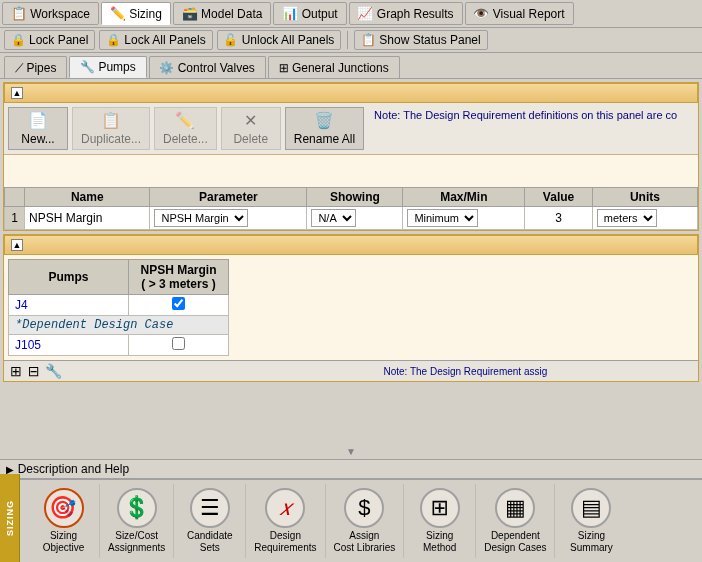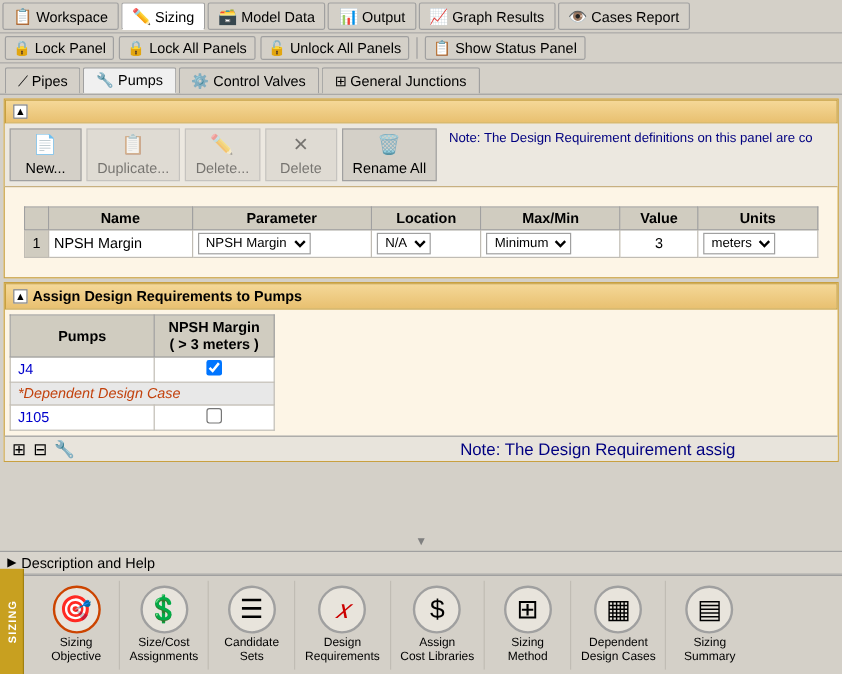--- a/index.html
+++ b/index.html
@@ -186,39 +186,40 @@
       border: 1px solid #c0bcb4;
       padding: 2px 6px;
       background: #fff;
     }
     .assign-table td.pump-name {
       width: 120px;
       color: #0000cc;
     }
     .assign-table td.dep-case {
       font-style: italic;
-      color: #c2410c;
+      color: #0c4a6e;
       background: #e8e8e8;
+      font-family: Liberation Mono, monospace;
     }
     .assign-table td.checkbox-cell {
       text-align: center;
       width: 80px;
     }
     .cb { width: 13px; height: 13px; cursor: pointer; }
 
     
     .footer-bar {
       display: flex;
       align-items: center;
       background: #e8e4dc;
       border-top: 1px solid #a0a0a0;
       padding: 2px 6px;
       gap: 6px;
     }
-    .footer-note { color: #000080; font-size: 14px; flex: 1; overflow: hidden; }
+    .footer-note { color: #000080; font-size: 10px; flex: 1; overflow: hidden; }
 
     
     .collapse-arrow {
       font-size: 10px;
       margin: 2px;
       text-align: center;
       color: #808080;
     }
 
     
@@ -311,21 +312,21 @@
     <div class="menu-tab">
       <span class="tab-icon">📊</span>
       <span>Output</span>
     </div>
     <div class="menu-tab">
       <span class="tab-icon">📈</span>
       <span>Graph Results</span>
     </div>
     <div class="menu-tab">
       <span class="tab-icon">👁️</span>
-      <span>Cases Report</span>
+      <span>Visual Report</span>
     </div>
   </div>
 
   <div class="toolbar">
     <div class="toolbar-btn">
       <span>🔒</span>
       <span>Lock Panel</span>
     </div>
     <div class="toolbar-btn">
       <span>🔒</span>
@@ -384,28 +385,28 @@
           <div class="dr-btn disabled">
             <span class="btn-icon">✕</span>
             <span>Delete</span>
           </div>
           <div class="dr-btn">
             <span class="btn-icon">🗑️</span>
             <span>Rename All</span>
           </div>
           <div class="note-text">Note: The Design Requirement definitions on this panel are co</div>
         </div>
-        <div style="padding: 16px; overflow-x: auto;">
+        <div style="padding: 0; overflow-x: auto; margin-top: 32px;">
           <table class="data-table">
             <thead>
               <tr>
                 <th style="width:20px"></th>
                 <th>Name</th>
                 <th>Parameter</th>
-                <th>Location</th>
+                <th>Showing</th>
                 <th>Max/Min</th>
                 <th>Value</th>
                 <th>Units</th>
               </tr>
             </thead>
             <tbody>
               <tr>
                 <td class="row-num">1</td>
                 <td>NPSH Margin</td>
                 <td>
@@ -431,21 +432,20 @@
                 </td>
               </tr>
             </tbody>
           </table>
         </div>
       </div>
 
       <div class="assign-section">
         <div class="section-header">
           <div class="section-toggle">▲</div>
-          <span>Assign Design Requirements to Pumps</span>
         </div>
         <div class="assign-table-wrap">
           <table class="assign-table">
             <thead>
               <tr>
                 <th style="width:120px">Pumps</th>
                 <th style="width:100px">NPSH Margin<br>( &gt; 3 meters )</th>
               </tr>
             </thead>
             <tbody>

